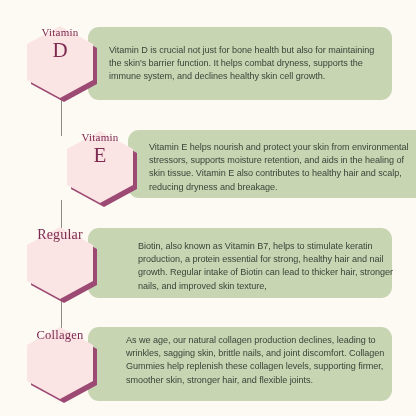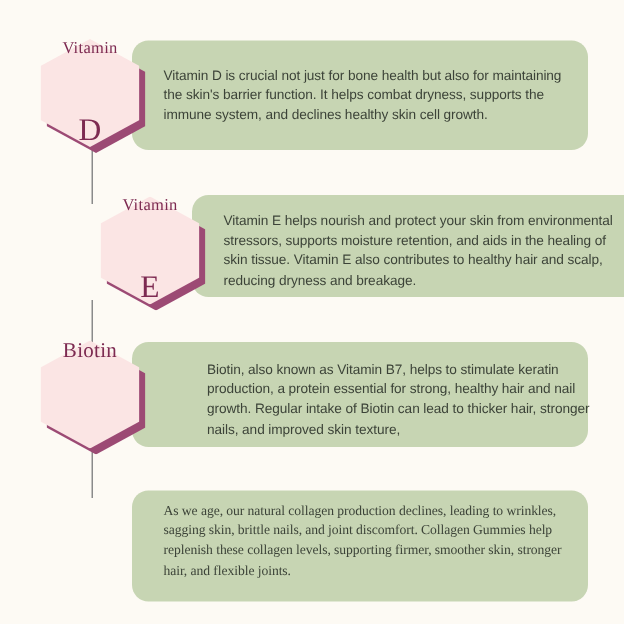--- a/index.html
+++ b/index.html
@@ -78,21 +78,21 @@
   }
   .hex-label {
     position: absolute;
     left: 0;
     top: 0;
     width: 66px;
     height: 72px;
     display: flex;
     flex-direction: column;
     align-items: center;
-    justify-content: space-between;
+    justify-content: flex-start;
     text-align: center;
     color: #7d2a51;
     font-family: "Liberation Serif", serif;
     z-index: 4;
     pointer-events: none;
   }
   .hex-label .lbl-top {
     font-size: 11px;
     line-height: 12px;
     letter-spacing: 0.2px;
@@ -149,24 +149,31 @@
   </div>
 
   <div class="row" style="top:0px;height:110px;">
     <div class="panel" style="left:88px;top:228px;width:304px;height:70px;"></div>
     <div class="panel-text" style="left:109px;top:240px;width:272px;margin-left:29px;">Biotin, also known as Vitamin B7, helps to stimulate keratin production, a protein essential for strong, healthy hair and nail growth. Regular intake of Biotin can lead to thicker hair, stronger nails, and improved skin texture,</div>
 
     <div class="hex-wrap" style="left:27px;top:227px;">
       <div class="hex hex-shadow"></div>
       <div class="hex hex-face"></div>
       <div class="hex-label">
-        <span class="lbl-single">Biotin</span>
+        <span class="lbl-single">Regular</span>
       </div>
     </div>
   </div>
 
   <div class="row" style="top:0px;height:110px;">
     <div class="panel" style="left:88px;top:327px;width:304px;height:74px;"></div>
-    <div class="panel-text" style="left:109px;top:334px;width:272px;font-family:Liberation Serif, serif;"> As we age, our natural collagen production declines, leading to wrinkles, sagging skin, brittle nails, and joint discomfort. Collagen Gummies help replenish these collagen levels, supporting firmer, smoother skin, stronger hair, and flexible joints.</div>
+    <div class="panel-text" style="left:126px;top:334px;width:272px;"> As we age, our natural collagen production declines, leading to wrinkles, sagging skin, brittle nails, and joint discomfort. Collagen Gummies help replenish these collagen levels, supporting firmer, smoother skin, stronger hair, and flexible joints.</div>
 
+    <div class="hex-wrap" style="left:27px;top:327px;">
+      <div class="hex hex-shadow"></div>
+      <div class="hex hex-face"></div>
+      <div class="hex-label">
+        <span class="lbl-single small">Collagen</span>
+      </div>
+    </div>
   </div>
 
 </div>
 
 </body></html>

